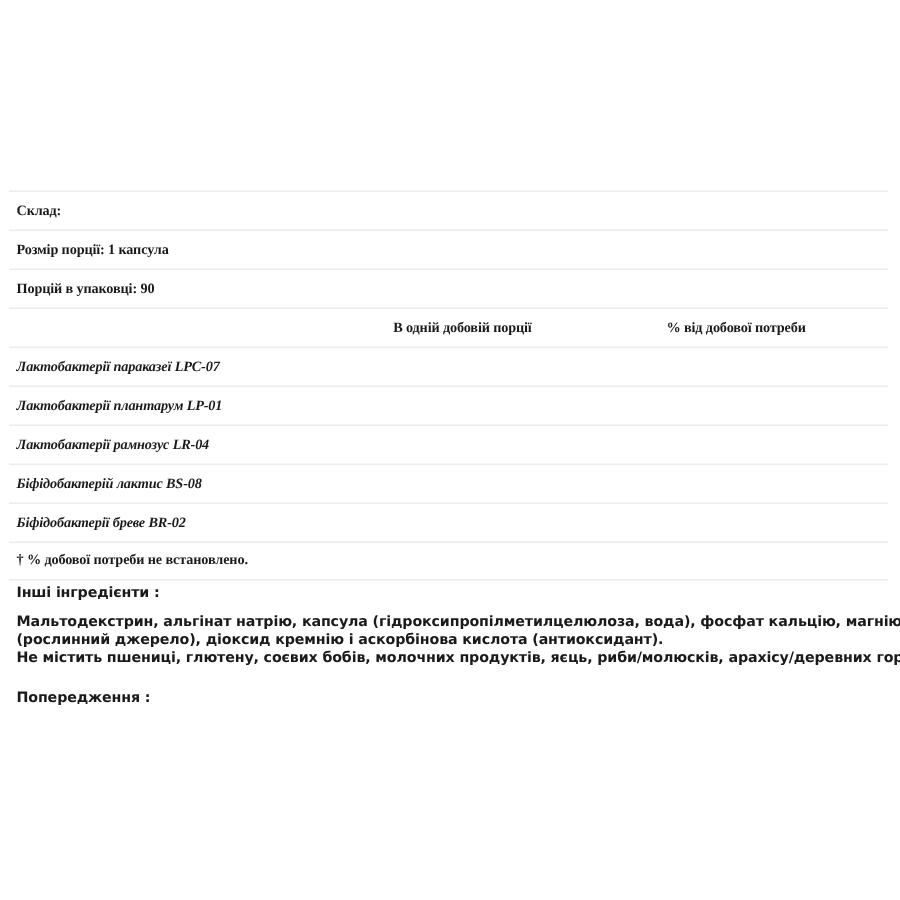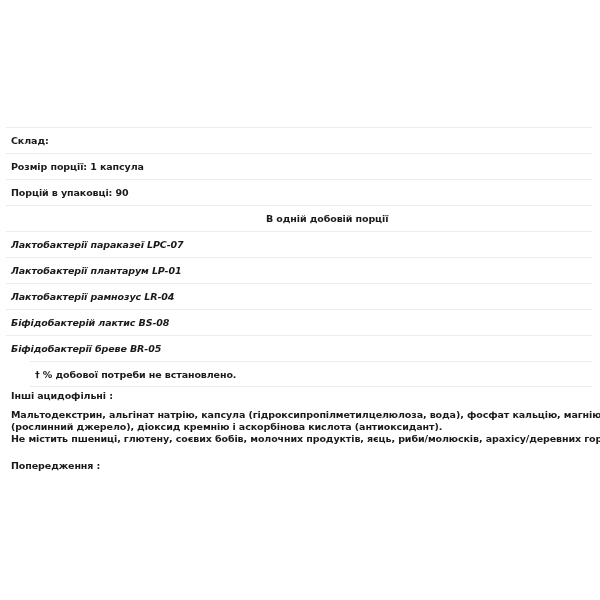--- a/index.html
+++ b/index.html
@@ -24,24 +24,24 @@
       top: 127px;
       width: 586px;
       border-collapse: collapse;
     }
     .facts .row {
       display: flex;
       align-items: center;
       height: 26px;
       border-top: 1px solid #ececec;
       box-sizing: border-box;
+      font-family: Liberation Serif, serif;
     }
     .facts .row.last {
       border-bottom: 1px solid #ececec;
-      margin-left: 24px;
     }
     .facts .cell {
       padding-left: 5px;
       white-space: nowrap;
     }
     .col1 { width: 250px; }
     .col2 { width: 180px; }
     .col3 { width: 150px; }
     .italic { font-style: italic; }
     .section {
@@ -67,42 +67,43 @@
   </div>
   <div class="row">
     <div class="cell">Розмір порції: 1 капсула</div>
   </div>
   <div class="row">
     <div class="cell">Порцій в упаковці: 90</div>
   </div>
   <div class="row">
     <div class="cell col1"></div>
     <div class="cell col2">В одній добовій порції</div>
+    <div class="cell col3">% від добової потреби</div>
   </div>
   <div class="row">
     <div class="cell col1 italic">Лактобактерії параказеї LPC-07</div>
   </div>
   <div class="row">
     <div class="cell col1 italic">Лактобактерії плантарум LP-01</div>
   </div>
   <div class="row">
     <div class="cell col1 italic">Лактобактерії рамнозус LR-04</div>
   </div>
   <div class="row">
     <div class="cell col1 italic">Біфідобактерій лактис BS-08</div>
   </div>
   <div class="row">
-    <div class="cell col1 italic">Біфідобактерії бреве BR-05</div>
+    <div class="cell col1 italic">Біфідобактерії бреве BR-02</div>
   </div>
   <div class="row last">
     <div class="cell">† % добової потреби не встановлено.</div>
   </div>
 </div>
 
-<div class="section" style="top:390px;">Інші ацидофільні :</div>
+<div class="section" style="top:390px;">Інші інгредієнти :</div>
 
 <div class="ingredients">
   <div>Мальтодекстрин, альгінат натрію, капсула (гідроксипропілметилцелюлоза, вода), фосфат кальцію, магнію стеарат</div>
   <div>(рослинний джерело), діоксид кремнію і аскорбінова кислота (антиоксидант).</div>
   <div>Не містить пшениці, глютену, соєвих бобів, молочних продуктів, яєць, риби/молюсків, арахісу/деревних горіхів та кунжуту.</div>
 </div>
 
 <div class="section" style="top:460px;text-align:center;">Попередження :</div>
 
 </body></html>

